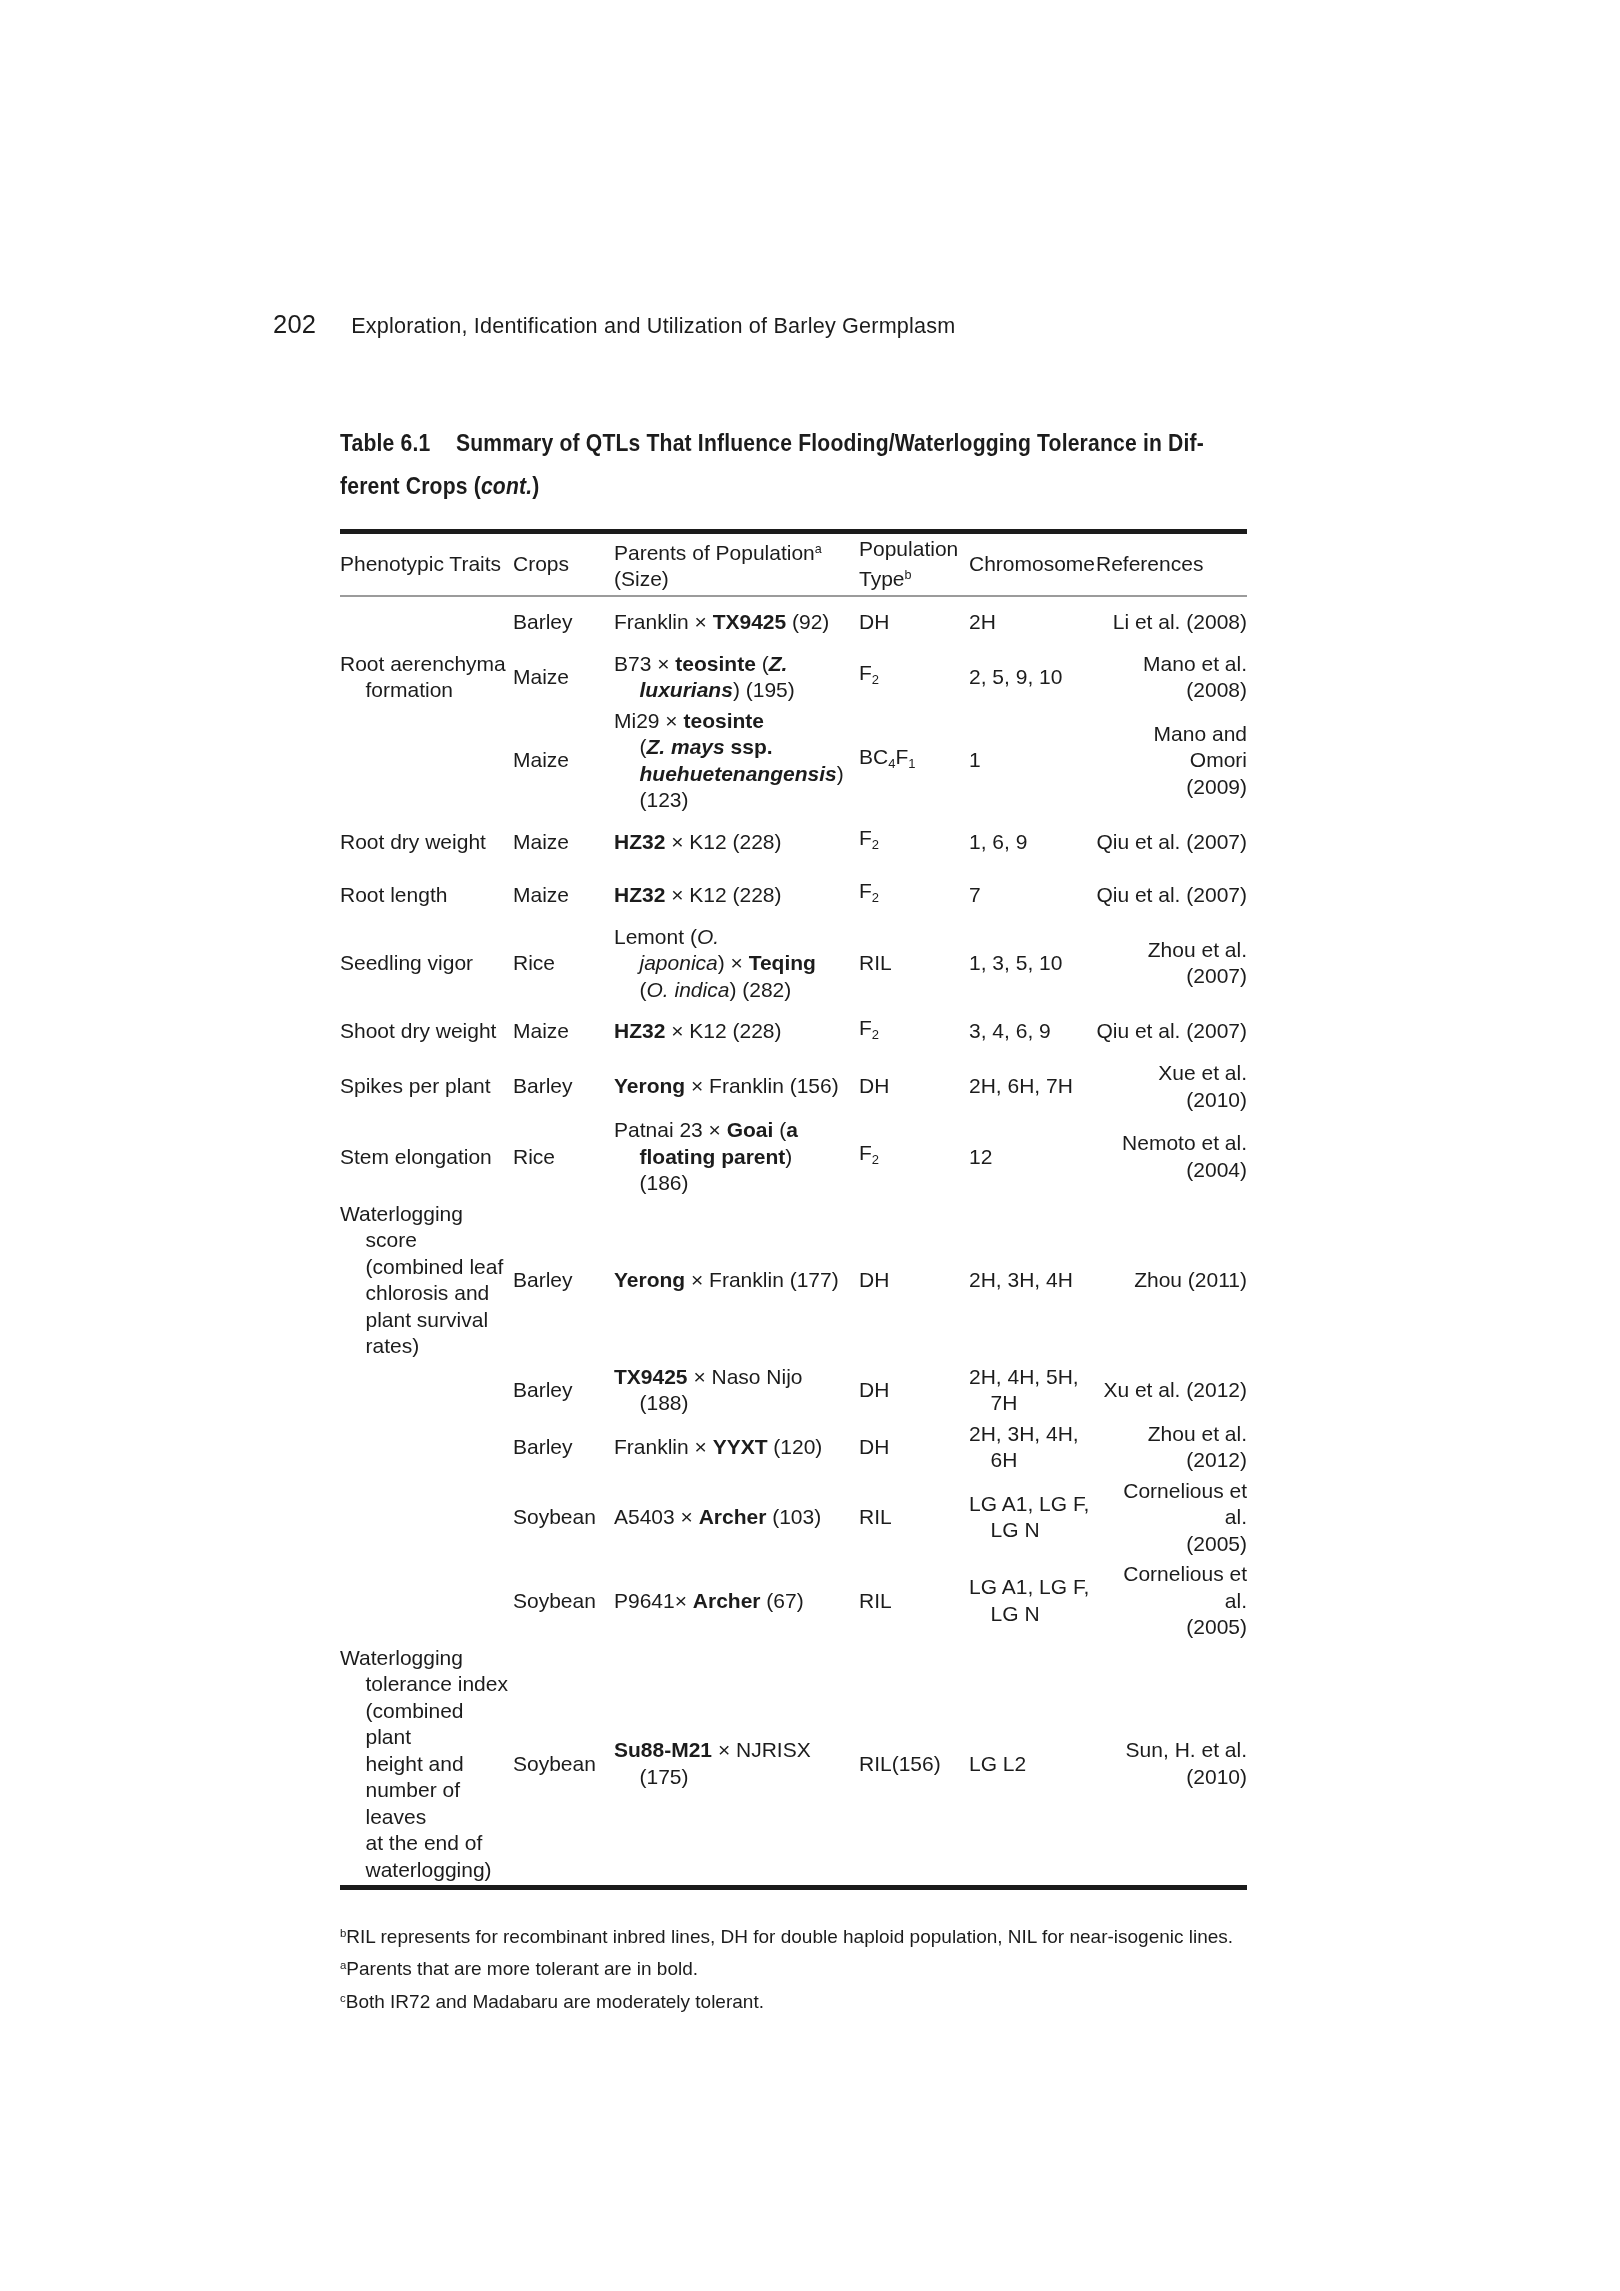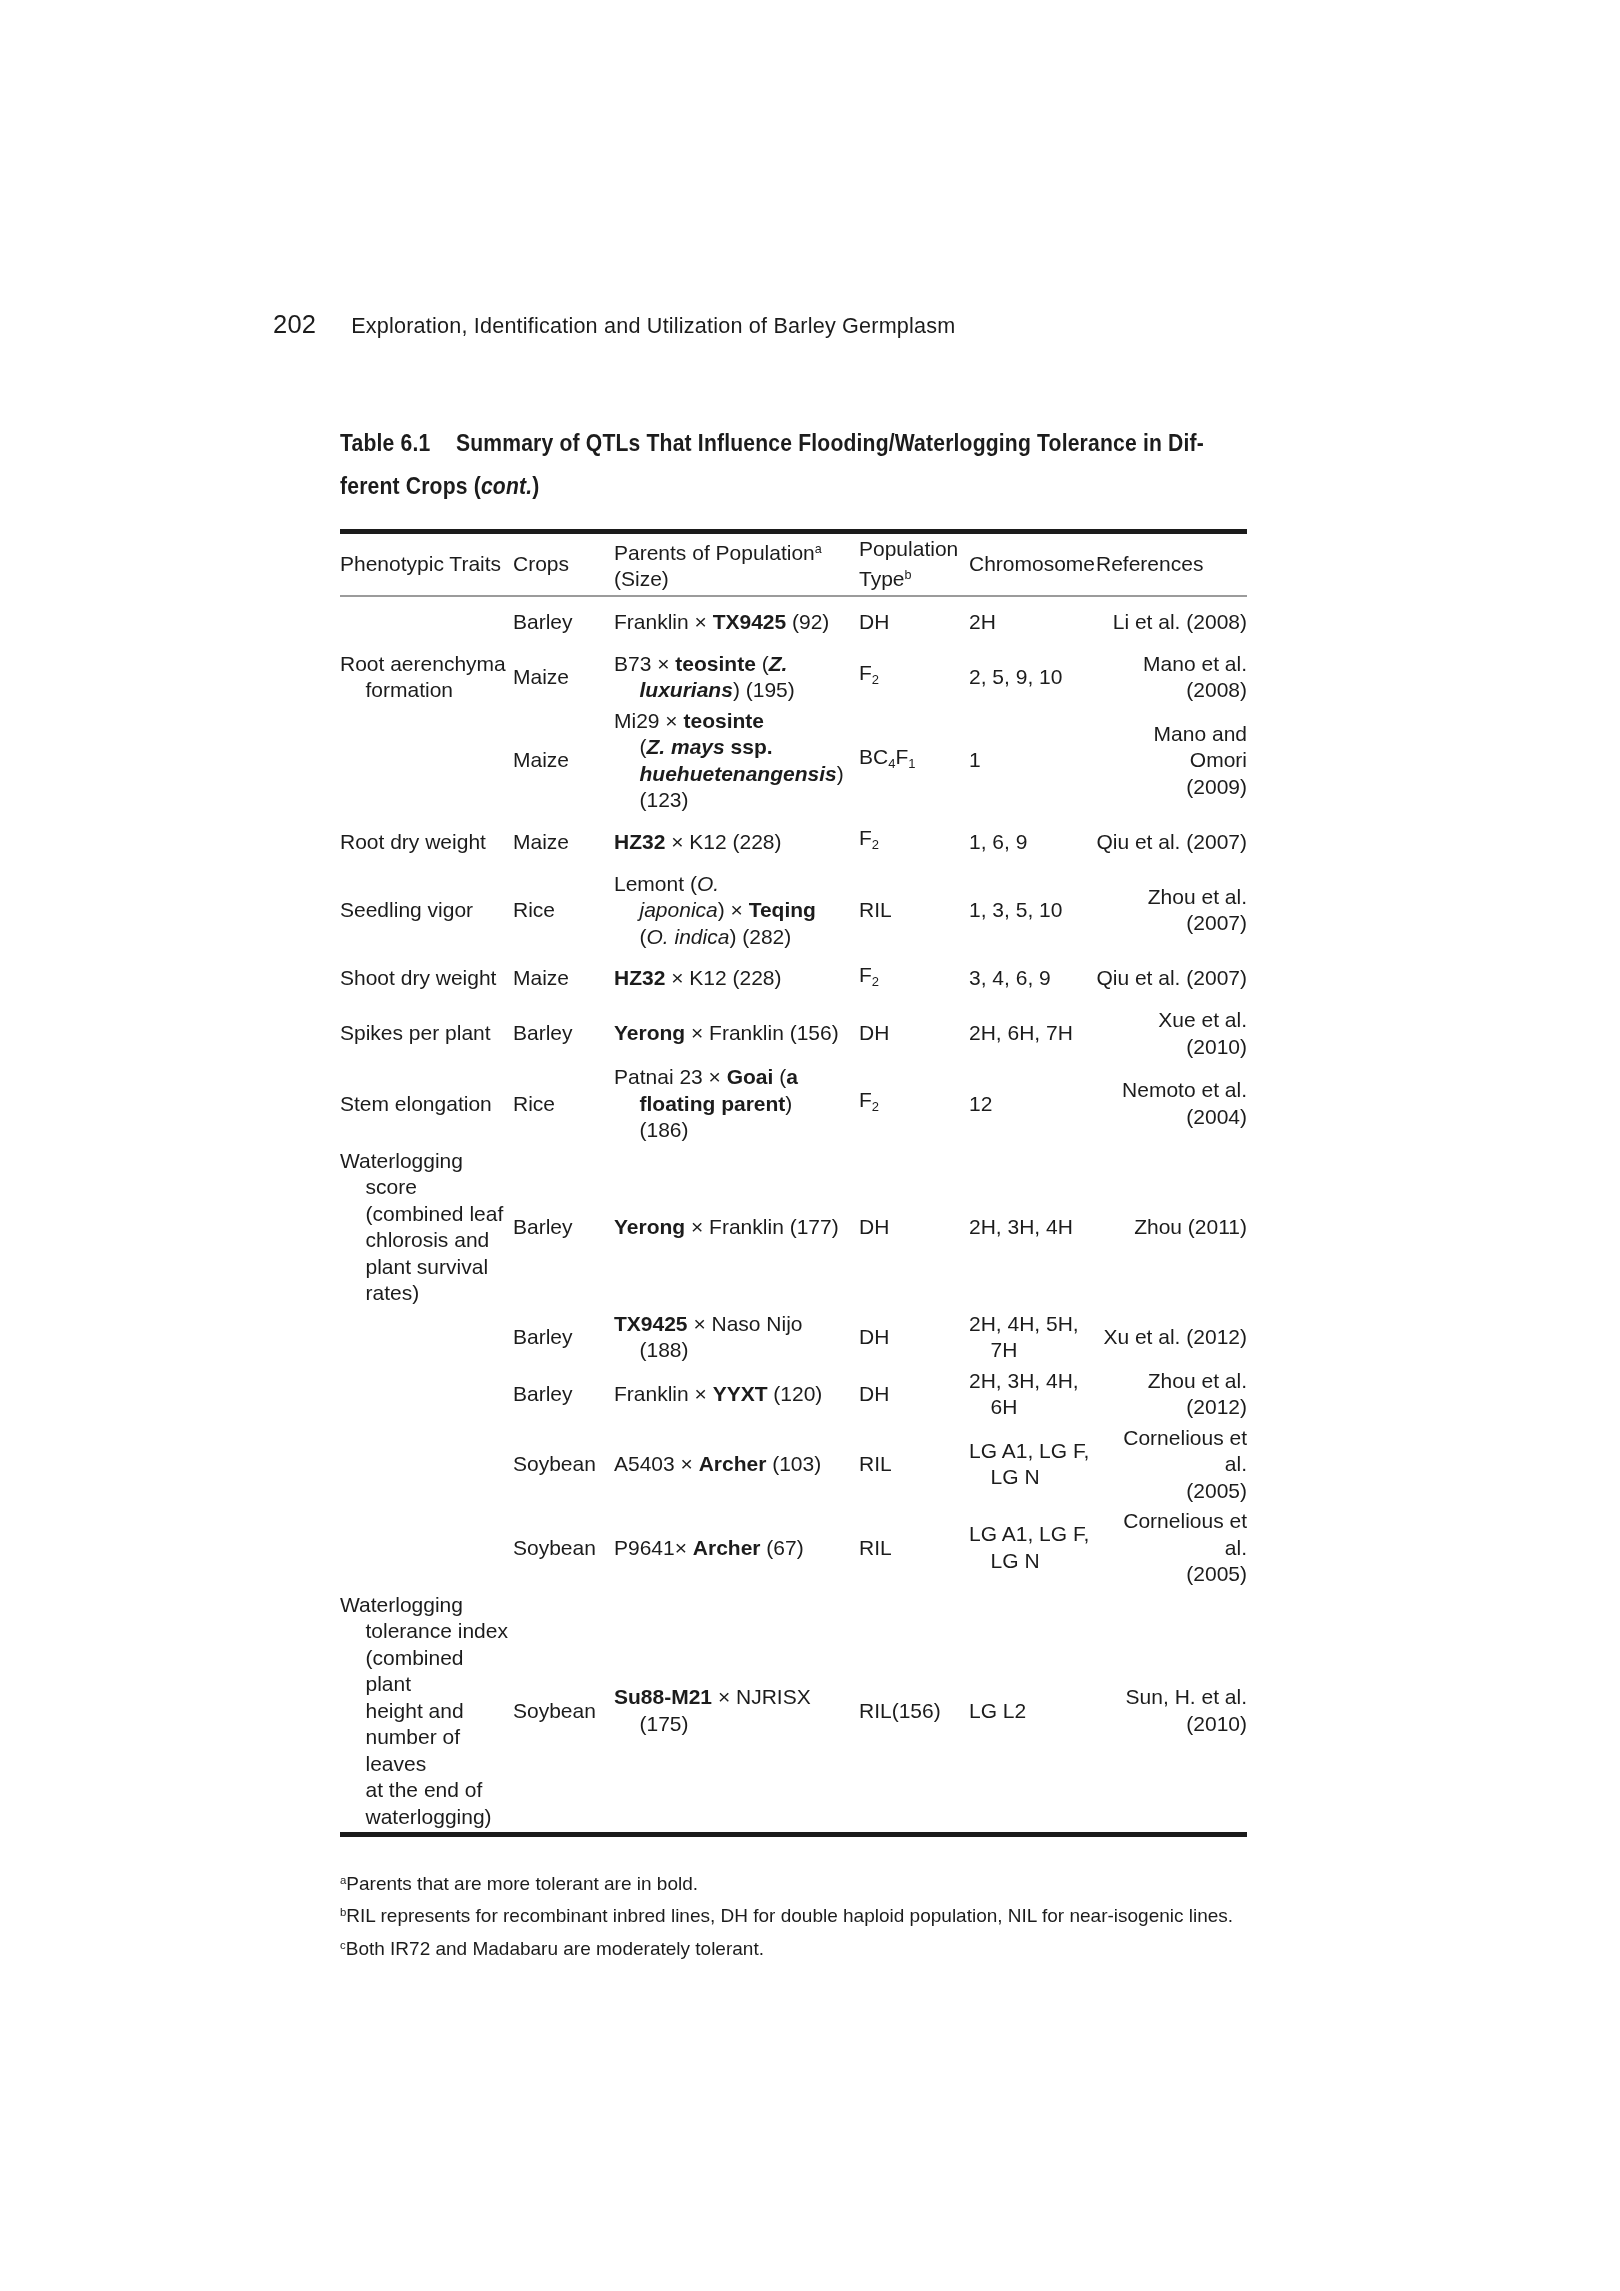--- a/index.html
+++ b/index.html
@@ -112,20 +112,28 @@
       </tr>
       <tr>
         <td class="c-trait">Root dry weight</td>
         <td class="c-crops">Maize</td>
         <td class="c-parents"><span class="seg-b">HZ32</span><span> × K12 (228)</span></td>
         <td class="c-type"><span>F</span><span class="seg-sub">2</span></td>
         <td class="c-chrom">1, 6, 9</td>
         <td class="c-ref">Qiu et al. (2007)</td>
       </tr>
       <tr>
+        <td class="c-trait">Root length</td>
+        <td class="c-crops">Maize</td>
+        <td class="c-parents"><span class="seg-b">HZ32</span><span> × K12 (228)</span></td>
+        <td class="c-type"><span>F</span><span class="seg-sub">2</span></td>
+        <td class="c-chrom">7</td>
+        <td class="c-ref">Qiu et al. (2007)</td>
+      </tr>
+      <tr>
         <td class="c-trait">Seedling vigor</td>
         <td class="c-crops">Rice</td>
         <td class="c-parents"><span>Lemont (</span><span class="seg-i">O.</span><span>
 </span><span class="seg-i">japonica</span><span>) × </span><span class="seg-b">Teqing</span><span>
 (</span><span class="seg-i">O. indica</span><span>) (282)</span></td>
         <td class="c-type"><span>RIL</span></td>
         <td class="c-chrom">1, 3, 5, 10</td>
         <td class="c-ref">Zhou et al.
 (2007)</td>
       </tr>
@@ -222,19 +230,19 @@
 (175)</span></td>
         <td class="c-type"><span>RIL(156)</span></td>
         <td class="c-chrom">LG L2</td>
         <td class="c-ref">Sun, H. et al.
 (2010)</td>
       </tr>
     </tbody>
   </table>
 
   <div class="footnotes">
+    <div class="footnote"><span class="fn-marker">b</span><span>RIL represents for recombinant inbred lines, DH for double haploid population, NIL for near-isogenic lines.</span></div>
     <div class="footnote"><span class="fn-marker">a</span><span>Parents that are more tolerant are in bold.</span></div>
-    <div class="footnote"><span class="fn-marker">b</span><span>RIL represents for recombinant inbred lines, DH for double haploid population, NIL for near-isogenic lines.</span></div>
     <div class="footnote"><span class="fn-marker">c</span><span>Both IR72 and Madabaru are moderately tolerant.</span></div>
   </div>
 
 </div>
 
 
 </body></html>

